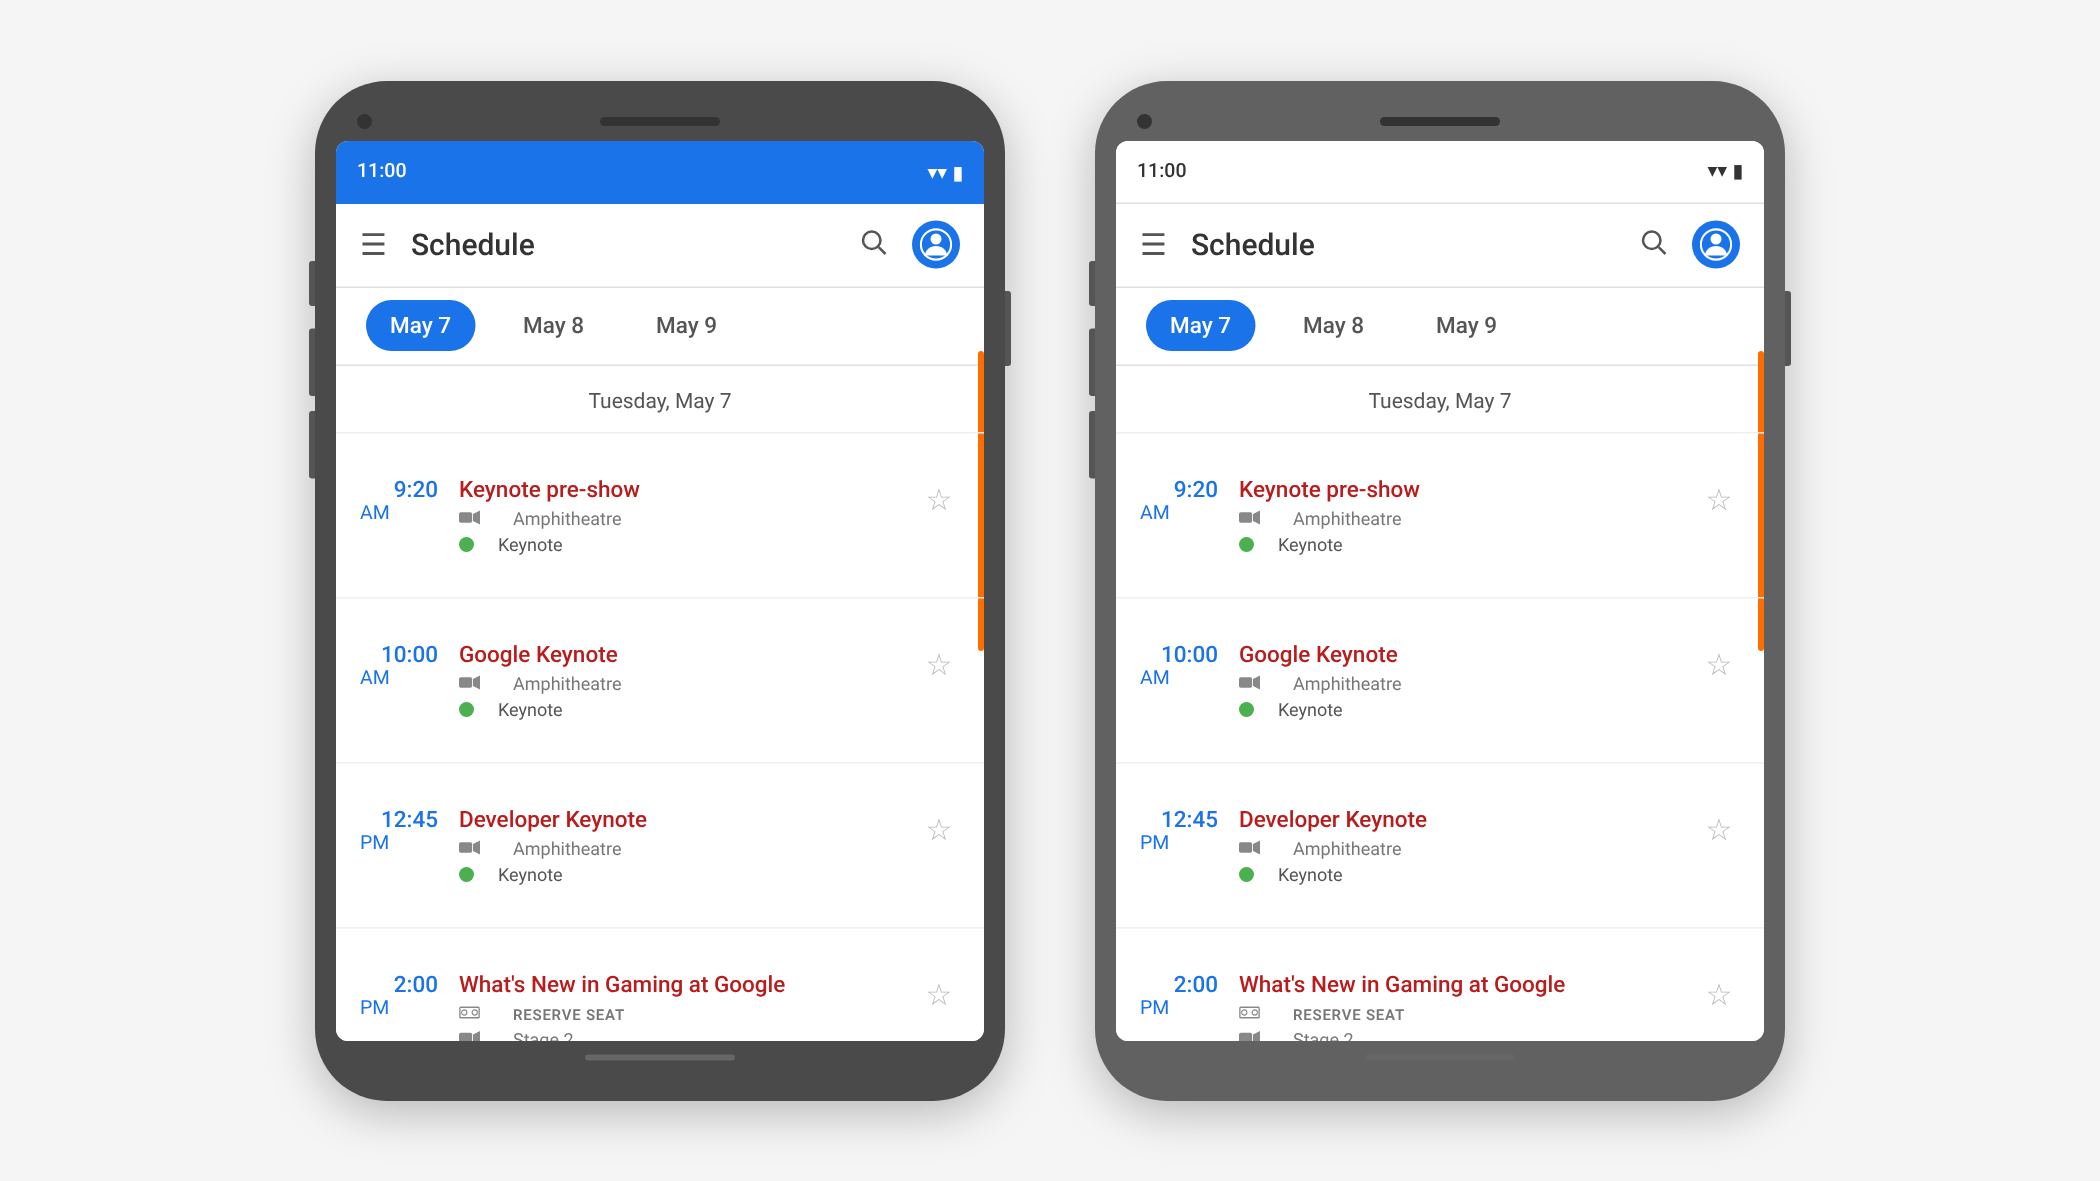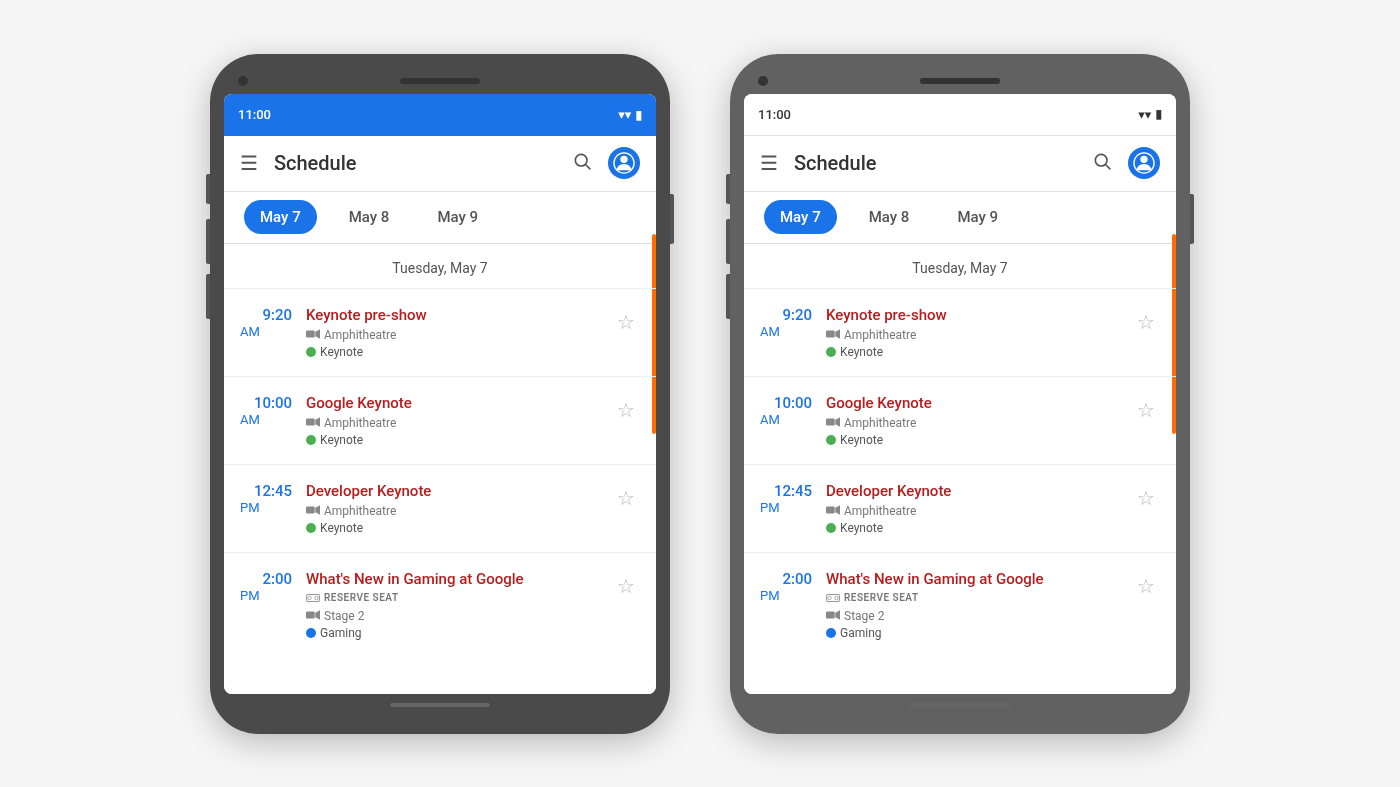--- a/index.html
+++ b/index.html
@@ -203,21 +203,21 @@
       text-align: center;
       padding: 16px 0 12px;
       font-size: 14px;
       color: #555;
       font-weight: 400;
     }
 
     .schedule-item {
       display: flex;
       align-items: flex-start;
-      padding: 17px 16px;
+      padding: 28px 16px;
       border-top: 1px solid #f0f0f0;
       position: relative;
     }
 
     .time-col {
       width: 52px;
       min-width: 52px;
       text-align: right;
       margin-right: 14px;
     }
@@ -241,34 +241,34 @@
 
     .event-title {
       font-size: 15px;
       font-weight: 500;
       color: #b91c1c;
       margin-bottom: 4px;
     }
 
     .event-meta {
       display: flex;
-      align-items: flex-start;
-      gap: 4px;
+      align-items: flex-end;
+      gap: 22px;
       margin-bottom: 3px;
     }
 
     .event-meta-text {
       font-size: 12px;
       color: #777;
     }
 
     .event-tag {
       display: flex;
       align-items: center;
-      gap: 4px;
+      gap: 16px;
       margin-top: 3px;
     }
 
     .tag-dot {
       width: 10px;
       height: 10px;
       border-radius: 50%;
     }
 
     .tag-label {

